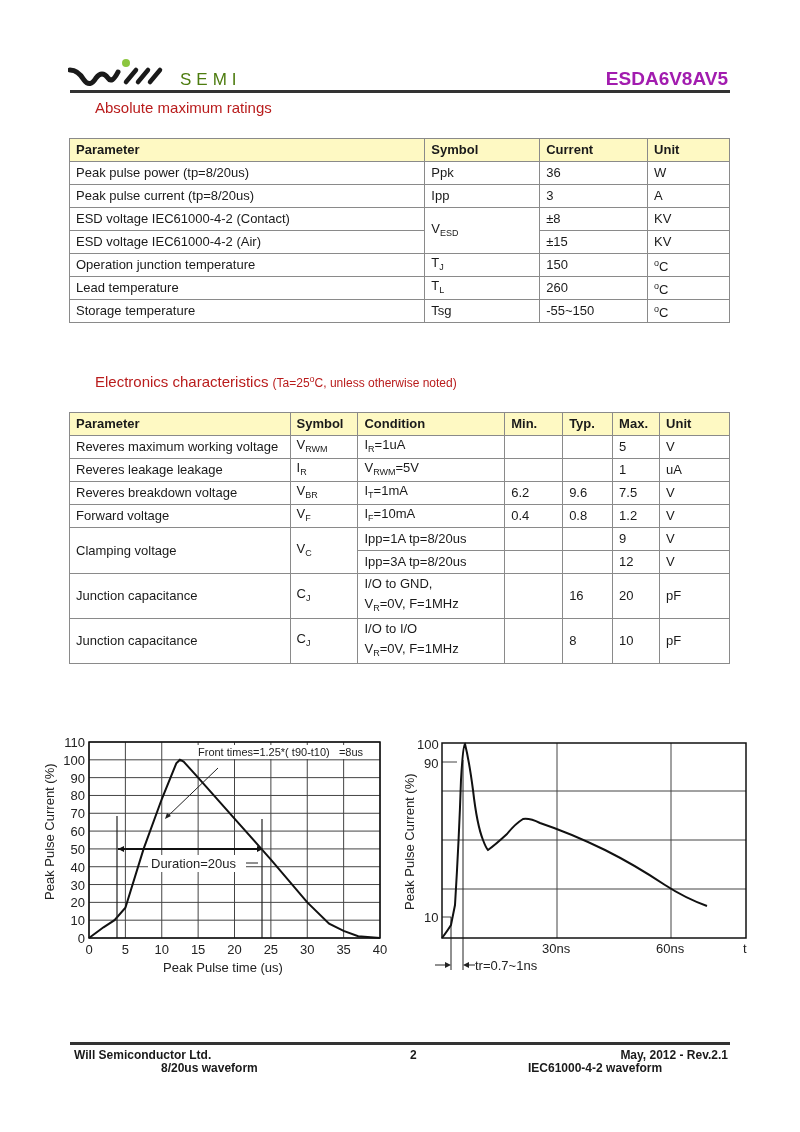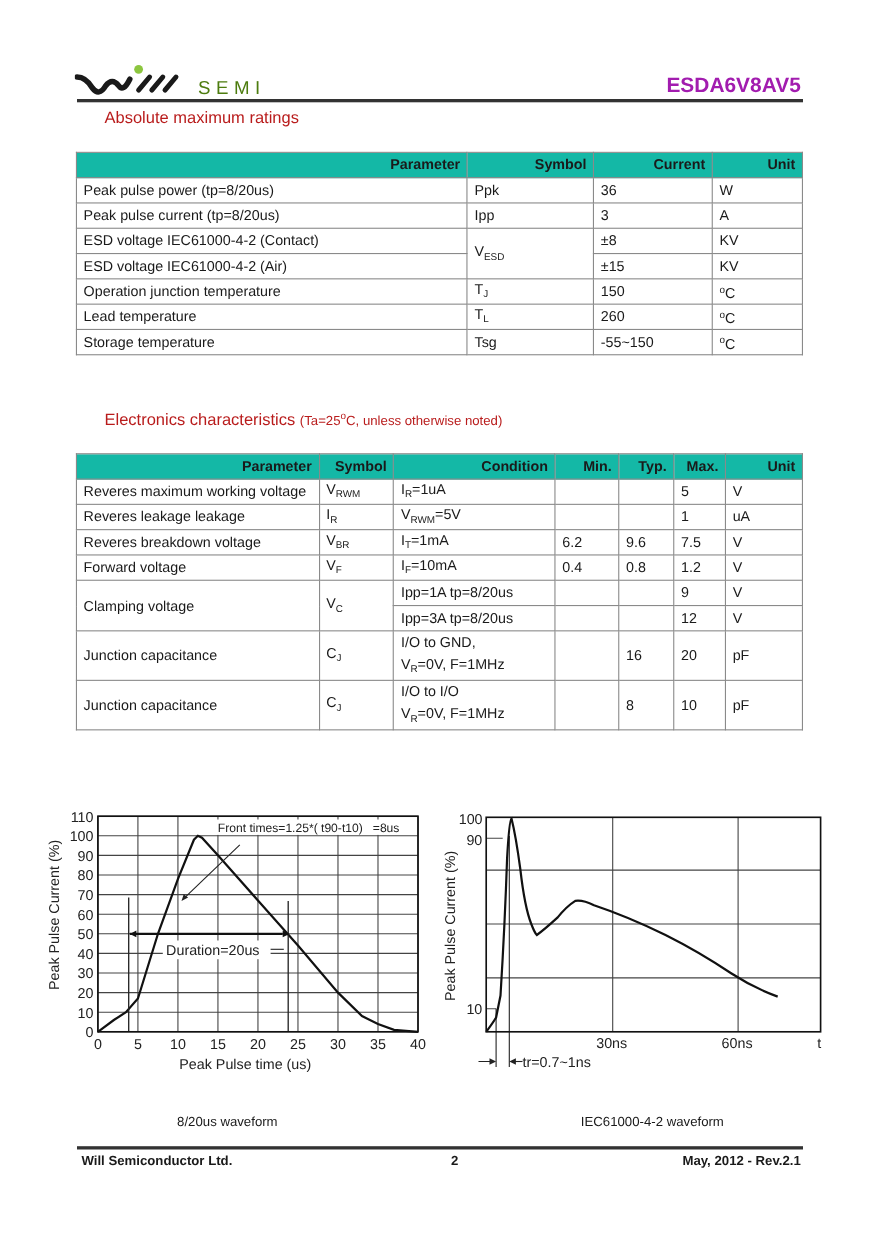--- a/index.html
+++ b/index.html
@@ -6,25 +6,25 @@
   body { width:800px; height:1132px; position:relative; font-family:"Liberation Sans", sans-serif; color:#1a1a1a; overflow:hidden; }
   .abs { position:absolute; }
   .logo { left:68px; top:58px; width:200px; height:32px; }
   .logo-semi { position:absolute; left:112px; top:12px; font-size:17px; letter-spacing:5px; font-weight:normal; color:#4d7c0f; }
   .part { right:72px; top:68px; font-size:19px; font-weight:bold; color:#a21caf; }
   .hrule { left:70px; width:660px; height:3px; background:#333; }
   .sec-title { left:77px; font-size:15px; font-weight:normal; color:#b91c1c;margin-left:18px; }
   .sec-title .note { font-size:12px; }
   table { border-collapse:collapse; position:absolute; font-size:13px; }
   td, th { border:1px solid #8a8a8a; padding:0 6px; height:22px; line-height:16px; }
-  th { background:#14b8a6; font-weight:bold; text-align:right; }
+  th { background:#fef9c3; font-weight:bold; text-align:left; }
   td.c { text-align:left; }
   sub { font-size:9px; vertical-align:-3px; }
   sup { font-size:9px; vertical-align:5px; }
-  .caption { font-size:12px; font-weight:normal; }
+  .caption { font-size:12px; font-weight:bold;margin-top:48px; }
   .footer { font-size:12px; font-weight:bold; }
   svg text { font-family:"Liberation Sans", sans-serif; }
 </style>
 </head>
 <body>
 
 <div class="abs logo">
   <svg width="110" height="32" viewBox="0 0 110 32">
     <path d="M2 12 Q10 12 16 22 Q22 30 28 20 Q34 12 40 20 Q44 26 50 14" stroke="#1a1a1a" stroke-width="5" fill="none" stroke-linecap="round"></path>
     <line x1="58" y1="24" x2="68" y2="12" stroke="#1a1a1a" stroke-width="4.5" stroke-linecap="round"></line>

